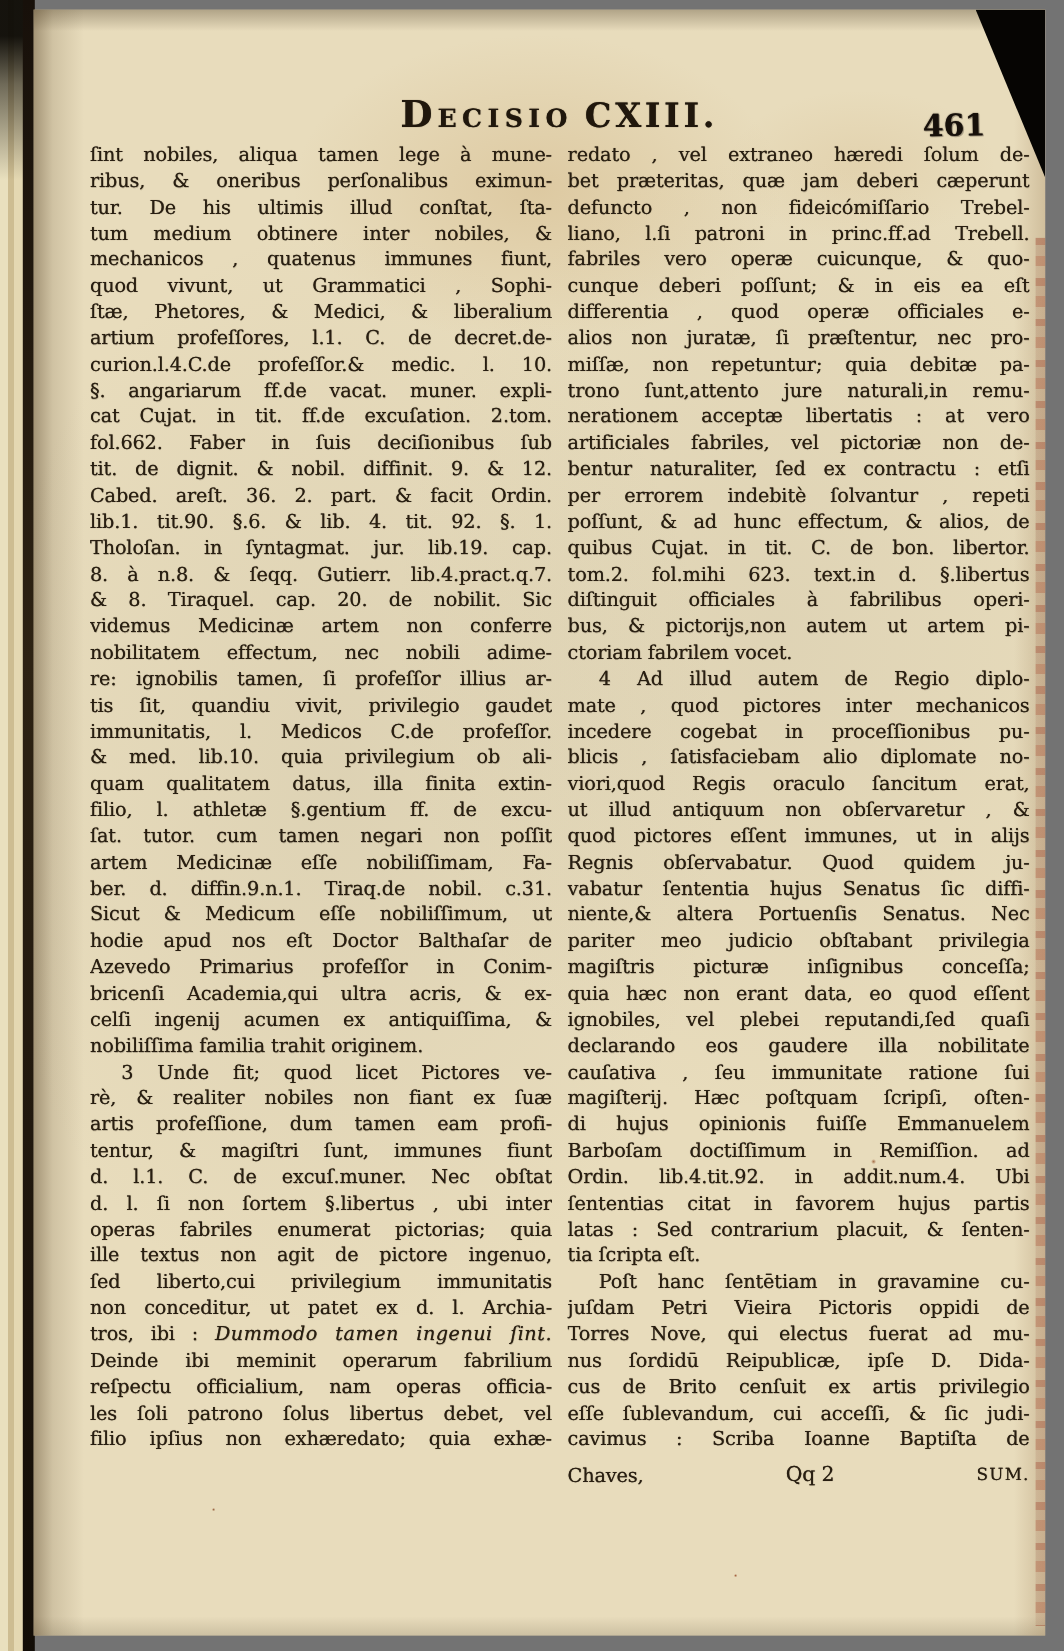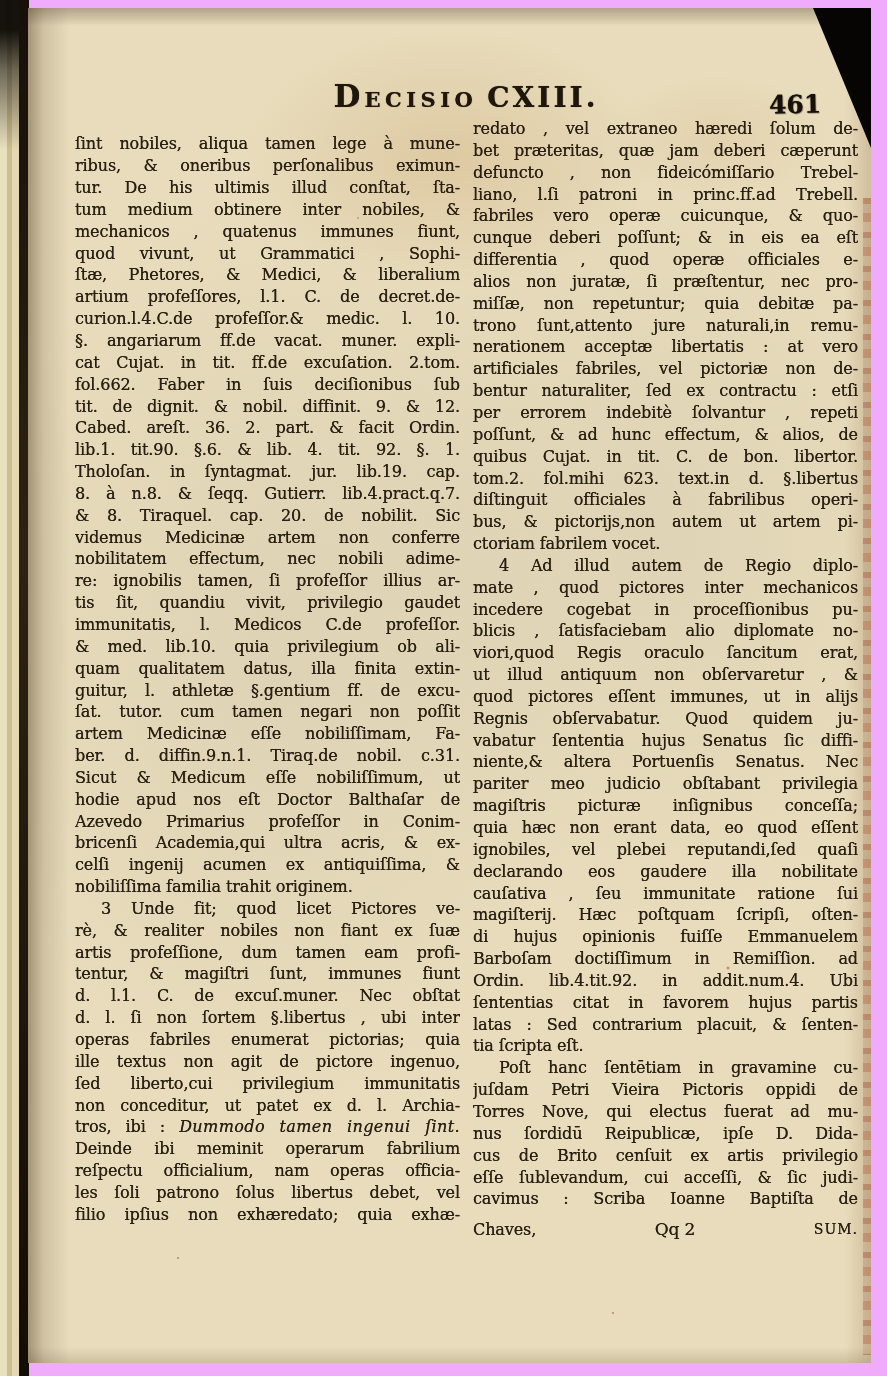--- a/index.html
+++ b/index.html
@@ -1,17 +1,17 @@
 <!DOCTYPE html>
 <html><head>
 <meta charset="utf-8">
 <style>
   html,body{margin:0;padding:0;background:#060503;}
   body{width:887px;height:1376px;position:relative;font-family:"DejaVu Serif",serif;}
-  .scan{position:absolute;inset:0;background:#f0abfc;overflow:hidden;}
+  .scan{position:absolute;inset:0;background:#737373;overflow:hidden;}
 
   
   .edge-strip{position:absolute;left:0;top:0;bottom:0;width:28px;
     background:linear-gradient(90deg,#e9e0be 0 7px,#cdbd92 7px 12px,#e4d8b2 12px 19px,#8a7450 19px 20px,#baa87e 20px 28px);}
   .edge-strip::before{content:"";position:absolute;left:0;top:0;width:100%;height:150px;
     background:linear-gradient(180deg,rgba(10,8,4,.95) 0 30px,rgba(10,8,4,.55) 70px,rgba(10,8,4,0) 150px);}
   .gutter-line{position:absolute;left:19px;top:0;bottom:0;width:10px;
     background:linear-gradient(180deg,#17100a,#2d2213 40%,#1c140c 80%,#120d07);}
 
   
@@ -42,21 +42,21 @@
   .header{position:absolute;left:47px;top:70px;width:782px;height:46px;}
   .running-title{position:absolute;left:0;right:0;text-align:center;white-space:nowrap;
     color:#20170c;text-shadow:0 0 .7px rgba(32,23,12,.85);}
   .t-init{font-size:31px;font-weight:bold;letter-spacing:4px;}
   .t-rest{font-size:21px;font-weight:bold;letter-spacing:4.5px;}
   .t-num{font-size:28px;font-weight:bold;letter-spacing:3px;margin-left:10px;}
   .pagenum{position:absolute;right:36px;top:12px;font-size:25px;font-weight:bold;
     color:#17100a;text-shadow:0 0 1px rgba(23,16,10,.9), 1px 1px 0 rgba(23,16,10,.25);
     transform:rotate(-1deg);}
 
-  .columns{position:absolute;left:47px;top:110px;width:784px;display:flex;gap:13px;align-items:center;}
+  .columns{position:absolute;left:47px;top:110px;width:784px;display:flex;gap:13px;}
   .col{width:385px;}
   .line{height:21.85px;overflow:hidden;font-size:16px;line-height:21.85px;
     text-align:justify;text-align-last:justify;
     text-shadow:0 0 .6px rgba(40,30,16,.8), .4px .4px 0 rgba(40,30,16,.18);
     letter-spacing:-0.1px;}
   .line em{font-style:italic;letter-spacing:.4px;}
   .line.pend{text-align-last:left;}
   .line.indent{padding-left:26px;}
   .sigline{display:flex;justify-content:space-between;text-align:left;text-align-last:auto;
     margin-top:9px;overflow:visible;}
@@ -99,21 +99,21 @@
           <div class="line">Tholoſan. in ſyntagmat. jur. lib.19. cap.</div>
           <div class="line">8. à n.8. &amp; ſeqq. Gutierr. lib.4.pract.q.7.</div>
           <div class="line">&amp; 8.  Tiraquel. cap. 20. de nobilit.  Sic</div>
           <div class="line">videmus Medicinæ artem non conferre</div>
           <div class="line">nobilitatem effectum, nec nobili adime-</div>
           <div class="line">re: ignobilis tamen, ſi profeſſor illius ar-</div>
           <div class="line">tis ſit, quandiu vivit, privilegio gaudet</div>
           <div class="line">immunitatis, l. Medicos C.de profeſſor.</div>
           <div class="line">&amp; med. lib.10. quia privilegium ob ali-</div>
           <div class="line">quam qualitatem datus, illa finita extin-</div>
-          <div class="line">guitur, l. athletæ §.gentium ff. de excu-</div>
+          <div class="line">filio, l. athletæ §.gentium ff. de excu-</div>
           <div class="line">ſat. tutor. cum tamen negari non poſſit</div>
           <div class="line">artem Medicinæ eſſe nobiliſſimam, Fa-</div>
           <div class="line">ber. d. diffin.9.n.1. Tiraq.de nobil. c.31.</div>
           <div class="line">Sicut &amp; Medicum eſſe nobiliſſimum, ut</div>
           <div class="line">hodie apud nos eſt Doctor Balthaſar de</div>
           <div class="line">Azevedo Primarius profeſſor in Conim-</div>
           <div class="line">bricenſi Academia,qui ultra acris, &amp; ex-</div>
           <div class="line">celſi ingenij acumen ex antiquiſſima, &amp;</div>
           <div class="line pend">nobiliſſima familia trahit originem.</div>
           <div class="line indent">3   Unde fit; quod licet Pictores ve-</div>

